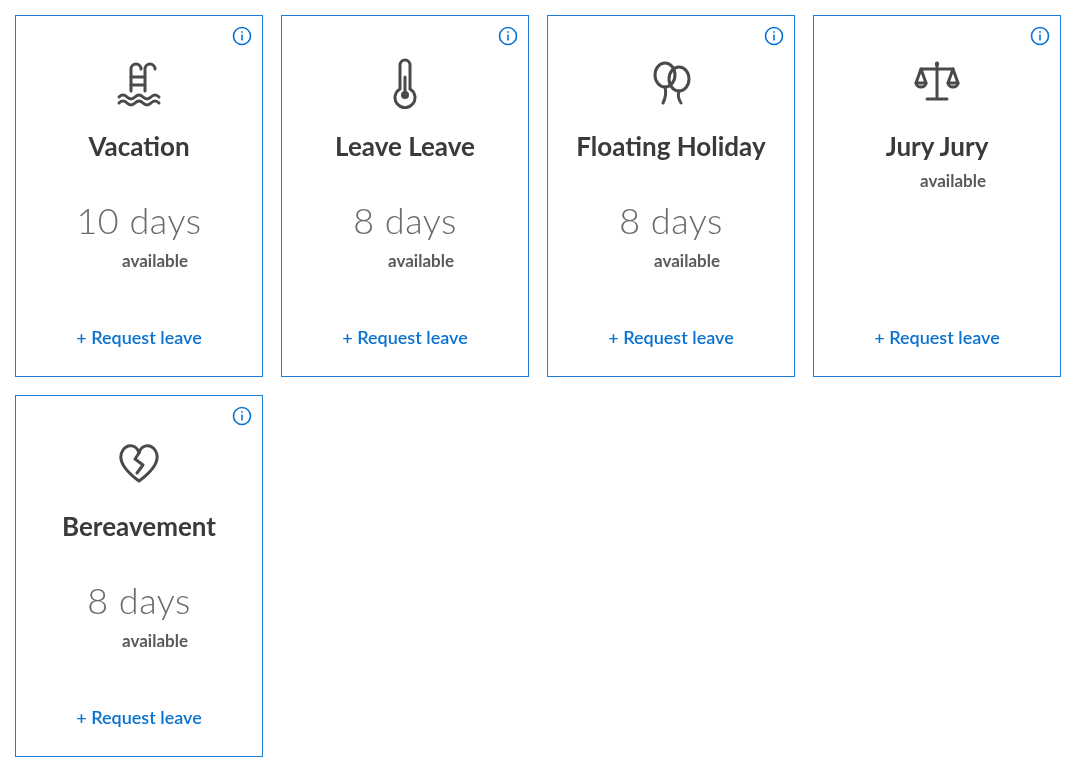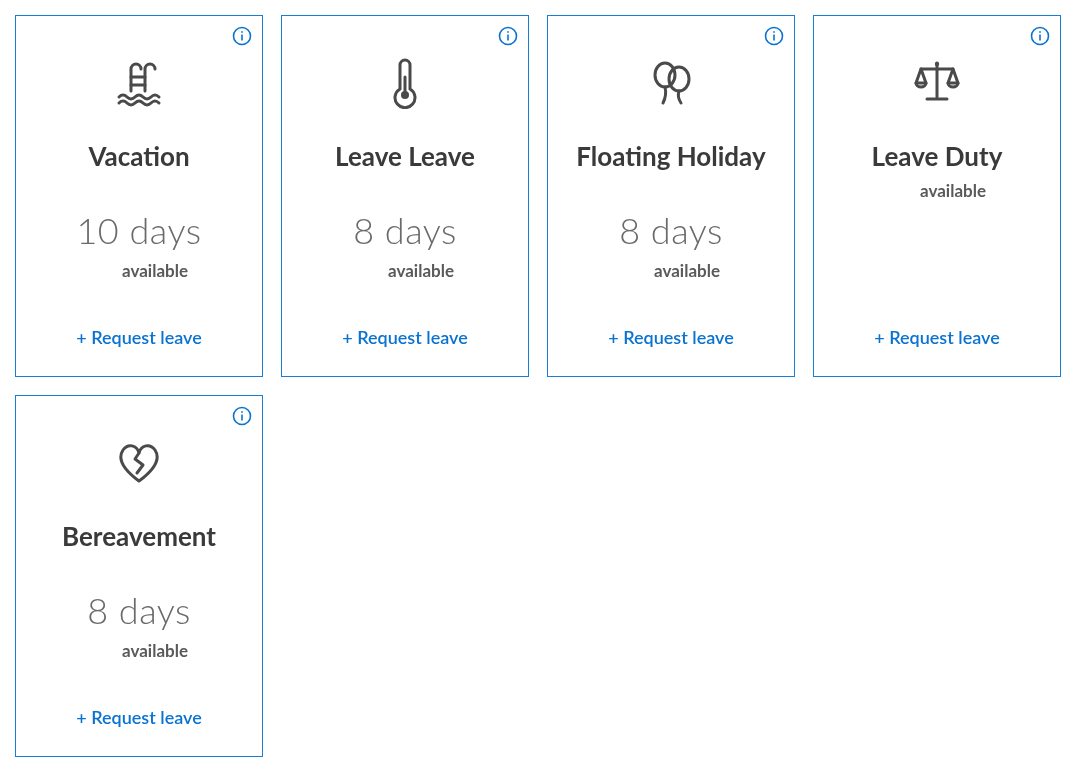--- a/index.html
+++ b/index.html
@@ -39,21 +39,21 @@
     .card-icon {
       height: 58px;
       width: 100%;
       display: flex;
       align-items: center;
       justify-content: center;
       margin-top: 20px;
     }
     .card-icon svg { width: 52px; height: 52px; }
     .card-title {
-      margin-top: 28px;
+      margin-top: 18px;
       font-size: 26px;
       font-weight: 700;
       color: #3a3a3a;
       text-align: center;
     }
     .card-amount {
       margin-top: 36px;
       font-size: 36px;
       font-weight: 300;
       color: #6a6a6a;
@@ -181,21 +181,21 @@
     <div class="info-icon">
       <svg viewBox="0 0 20 20">
           <use href="#svg-info"></use>
         </svg>
     </div>
     <div class="card-icon">
       <svg viewBox="0 0 52 52">
           <use href="#svg-scales"></use>
         </svg>
     </div>
-    <div class="card-title">Leave Duty</div>
+    <div class="card-title">Jury Jury</div>
     <div class="card-available">available</div>
     <div class="card-action">+ Request leave</div>
   </div>
 
   <div class="card">
     <div class="info-icon">
       <svg viewBox="0 0 20 20">
           <use href="#svg-info"></use>
         </svg>
     </div>

